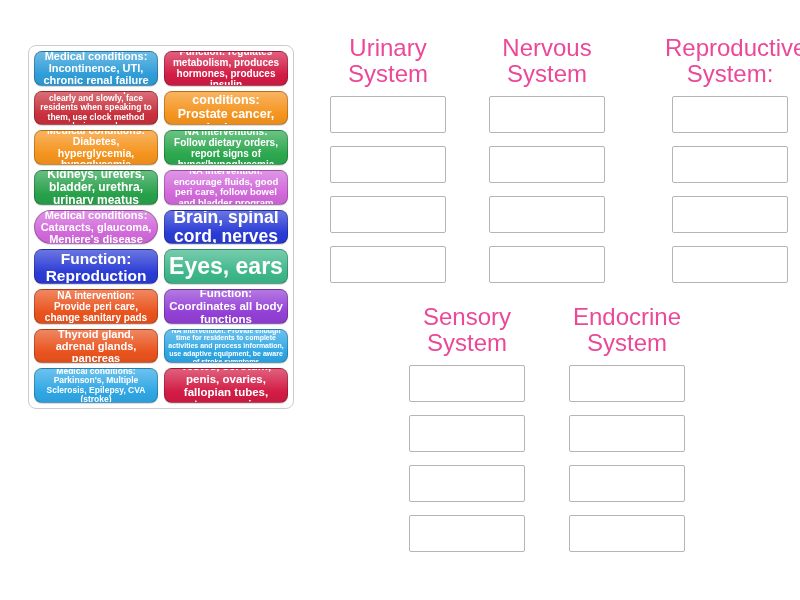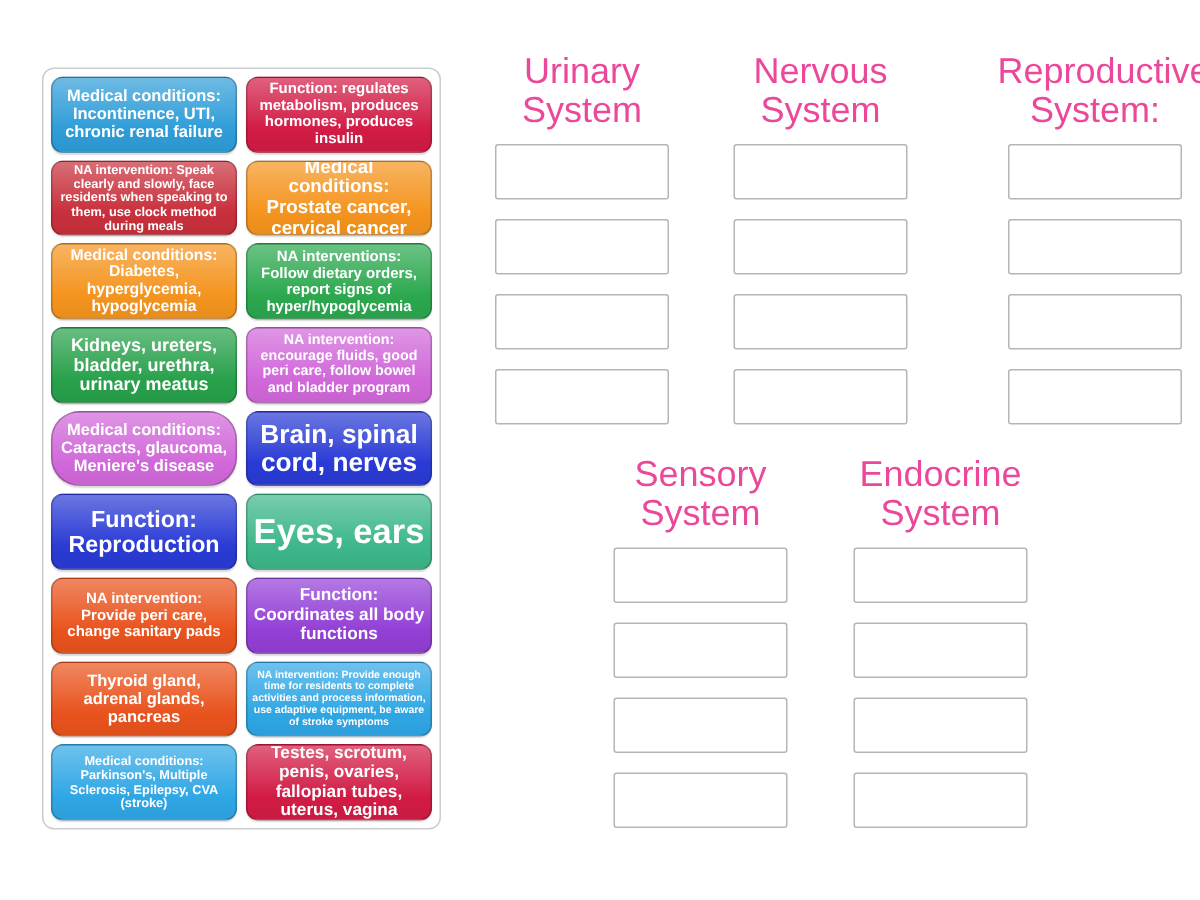--- a/index.html
+++ b/index.html
@@ -3,21 +3,21 @@
 <meta charset="utf-8">
 <style>
   html,body{margin:0;padding:0;}
   body{
     width:800px;height:600px;position:relative;overflow:hidden;
     background:#ffffff;
     font-family:"Liberation Sans","DejaVu Sans",sans-serif;
   }
   
   .panel{
-    position:absolute;left:28px;top:45px;width:266px;height:508px;
+    position:absolute;left:28px;top:45px;width:266px;height:364px;
     box-sizing:border-box;border:1px solid #cccccc;border-radius:8px;
     background:#ffffff;padding:5px;
     display:grid;grid-template-columns:1fr 1fr;grid-auto-rows:1fr;
     gap:5px 6px;
   }
   .tile{
     box-sizing:border-box;border-radius:8px;
     border:1px solid rgba(0,0,0,.22);
     background-image:linear-gradient(180deg,
       rgba(255,255,255,.30) 0%,rgba(255,255,255,.12) 42%,

